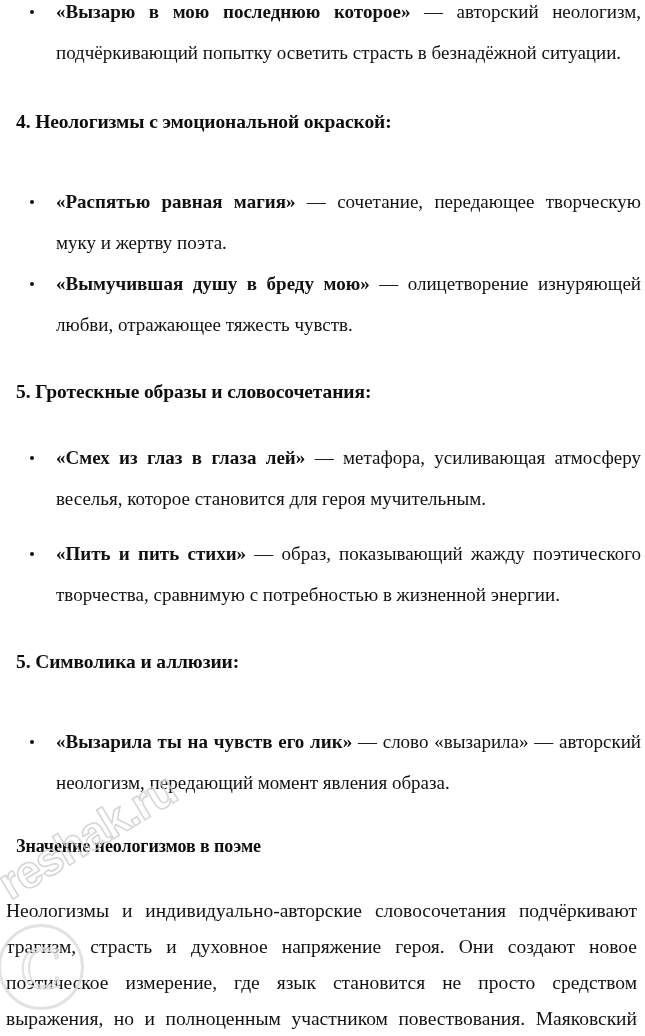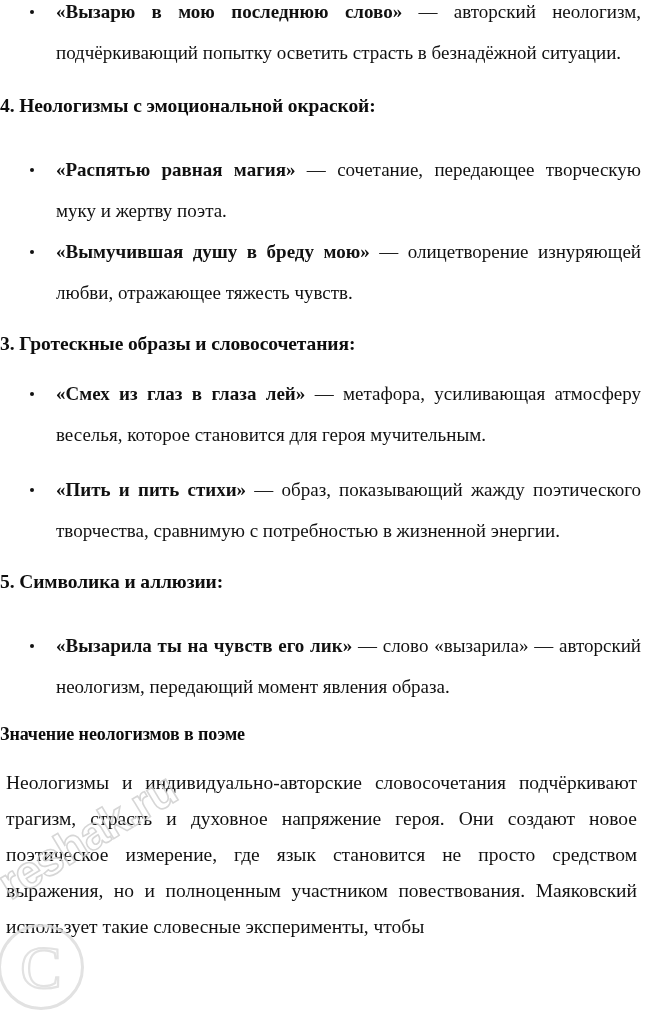--- a/index.html
+++ b/index.html
@@ -73,21 +73,21 @@
   .doc {
     position: relative;
     z-index: 1;
     padding: 0;
   }
 
   .heading {
     font-weight: 700;
     font-size: 19.5px;
     line-height: 26px;
-    margin: 0;
+    margin: 16px;
     padding: 0 6px 0 0;
     color: #0d0d0d;
     letter-spacing: -0.1px;
   }
   .heading.sub {
     font-size: 18px;
   }
 
   .bullet-list {
     list-style: none;
@@ -147,42 +147,42 @@
 
   <div class="watermark">
     <div class="wm-text">reshak.ru</div>
     <div class="wm-c"></div>
   </div>
 
   <div class="doc">
 
     <ul class="bullet-list clip-top">
       <li class="bullet-item">
-        <b>«Вызарю в мою последнюю слово»</b><span class="dash"> — </span><span>авторский неологизм, подчёркивающий попытку осветить страсть в безнадёжной ситуации.</span>
+        <b>«Вызарю в мою последнюю которое»</b><span class="dash"> — </span><span>авторский неологизм, подчёркивающий попытку осветить страсть в безнадёжной ситуации.</span>
       </li>
     </ul>
 
     <div class="sp-20"></div>
 
     <h2 class="heading">4. Неологизмы с эмоциональной окраской:</h2>
 
     <div class="sp-16"></div>
 
     <ul class="bullet-list">
       <li class="bullet-item" style="margin-top:14px;">
         <b>«Распятью равная магия»</b><span class="dash"> — </span><span>сочетание, передающее творческую муку и жертву поэта.</span>
       </li>
       <li class="bullet-item">
         <b>«Вымучившая душу в бреду мою»</b><span class="dash"> — </span><span>олицетворение изнуряющей любви, отражающее тяжесть чувств.</span>
       </li>
     </ul>
 
     <div class="sp-18"></div>
 
-    <h2 class="heading">3. Гротескные образы и словосочетания:</h2>
+    <h2 class="heading">5. Гротескные образы и словосочетания:</h2>
 
     <div class="sp-16"></div>
 
     <ul class="bullet-list">
       <li class="bullet-item">
         <b>«Смех из глаз в глаза лей»</b><span class="dash"> — </span><span>метафора, усиливающая атмосферу веселья, которое становится для героя мучительным.</span>
       </li>
       <li class="bullet-item" style="margin-top:14px;">
         <b>«Пить и пить стихи»</b><span class="dash"> — </span><span>образ, показывающий жажду поэтического творчества, сравнимую с потребностью в жизненной энергии.</span>
       </li>

